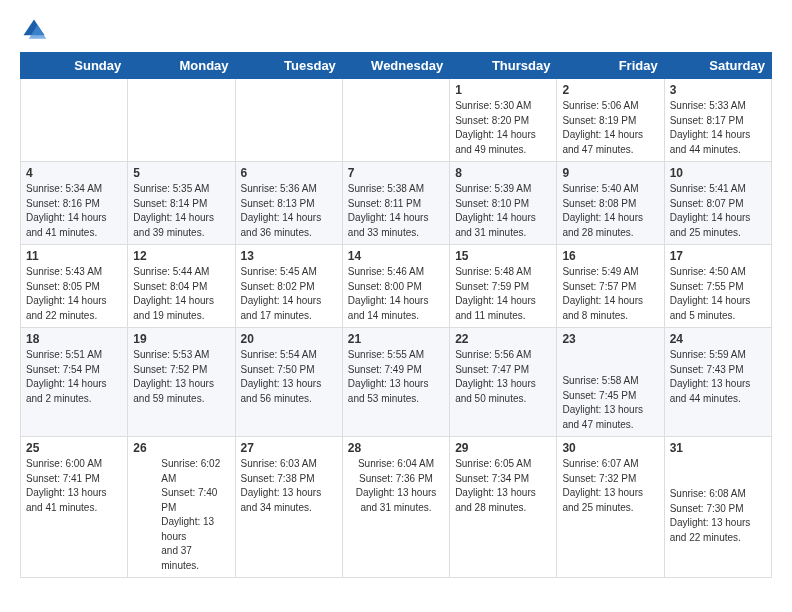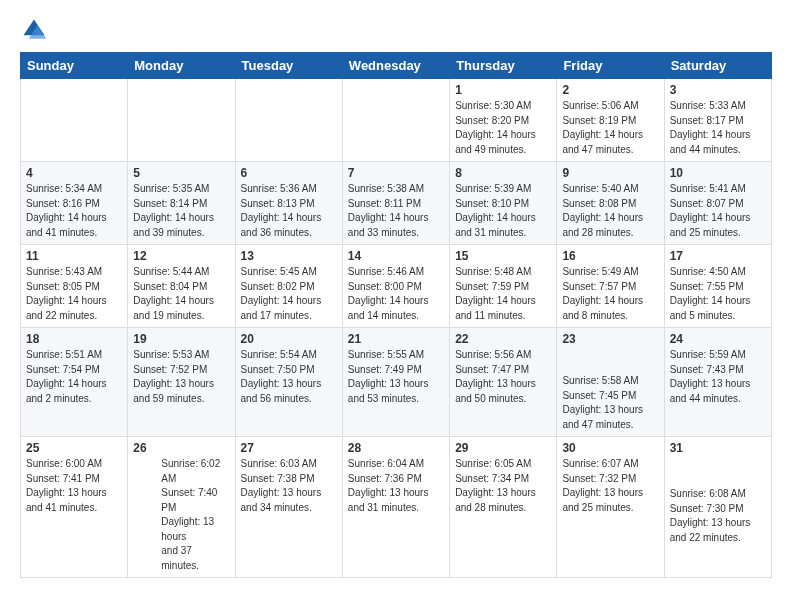--- a/index.html
+++ b/index.html
@@ -59,21 +59,21 @@
       color: #555;
     }
     .calendar {
       width: 100%;
       border-collapse: collapse;
       border: 1px solid #ccc;
     }
     .calendar th {
       background: #1a5fa8;
       color: #fff;
-      text-align: left;
+      text-align: right;
       padding: 5px 6px;
       font-size: 13px;
       border: 1px solid #1a5fa8;
     }
     .calendar td {
       vertical-align: top;
       border: 1px solid #ddd;
       padding: 4px 5px;
       width: 14.28%;
       min-height: 80px;
@@ -334,21 +334,21 @@
           </td>
           <td>
             <span class="day-num">27</span>
             <div class="day-info" style="white-space: pre-line;">Sunrise: 6:03 AM
 Sunset: 7:38 PM
 Daylight: 13 hours
 and 34 minutes.</div>
           </td>
           <td>
             <span class="day-num">28</span>
-            <div class="day-info" style="white-space: pre-line;">Sunrise: 6:04 AM
+            <div class="day-info" style="white-space: pre-line; text-align: center;">Sunrise: 6:04 AM
 Sunset: 7:36 PM
 Daylight: 13 hours
 and 31 minutes.</div>
           </td>
           <td>
             <span class="day-num">29</span>
             <div class="day-info" style="white-space: pre-line;">Sunrise: 6:05 AM
 Sunset: 7:34 PM
 Daylight: 13 hours
 and 28 minutes.</div>

